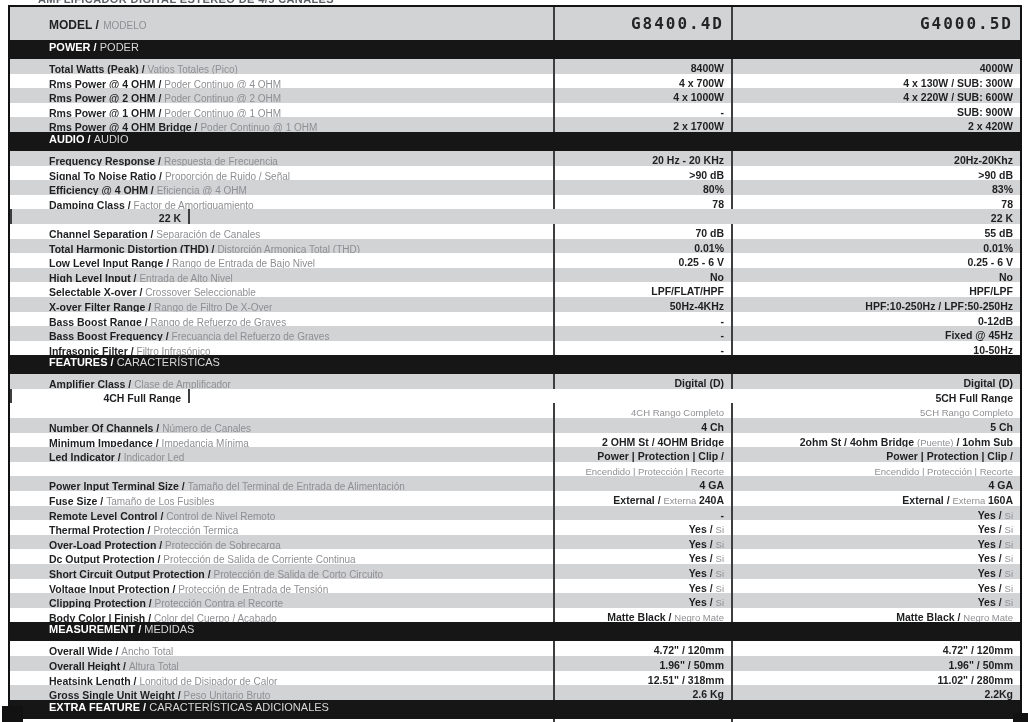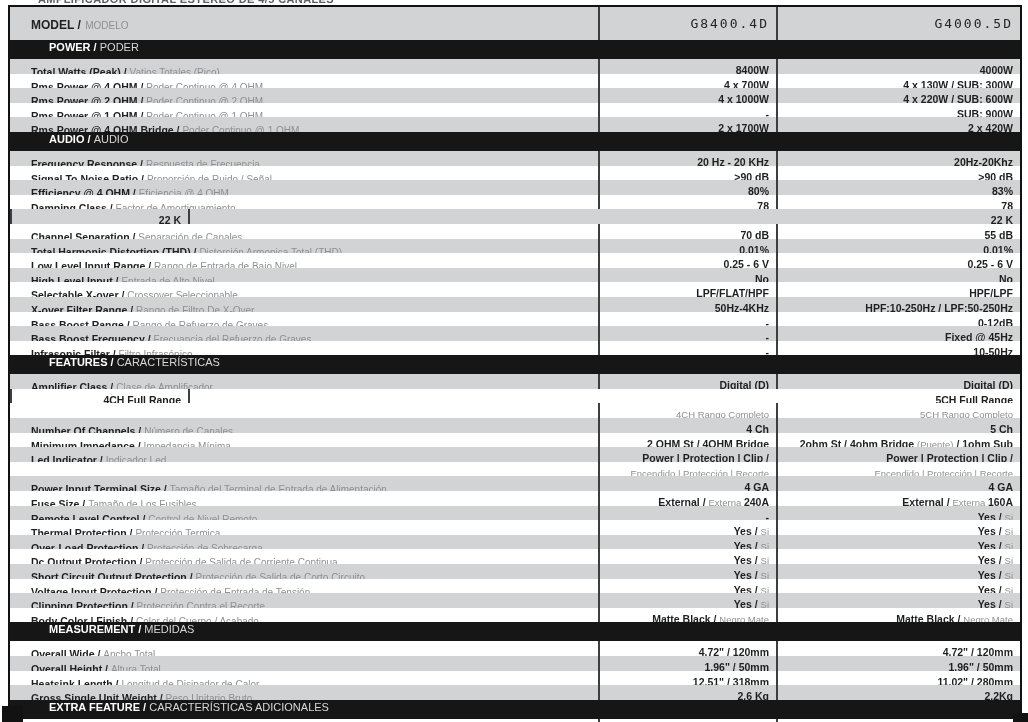--- a/index.html
+++ b/index.html
@@ -13,42 +13,42 @@
   .top-clip span{display:block;margin-top:-7px;font-size:11px;font-weight:bold;color:#5c6167;letter-spacing:.4px}
 
   
   .spec-table{
     position:absolute;left:8px;top:5px;width:1014px;
     border:2px solid #121212;border-bottom:none;box-sizing:border-box;
     background:#fff;
   }
   .trow{display:flex;align-items:stretch}
   .cell{box-sizing:border-box;overflow:hidden;white-space:nowrap}
-  .lab{width:588px;padding-left:21px}
+  .lab{width:543px;padding-left:39px}
   .val{text-align:right;padding-right:7px;border-left:2px solid #3d3e40;
        font-weight:bold;font-size:10.5px;color:#1e1f21}
   .v1{width:178px}
   .v2{flex:1}
 
   
   .model-row{height:33px;line-height:33px;background:var(--rowgray,#d2d3d5)}
   .model-row .lab b{font-size:12px;color:#1e1f21}
   .model-name{
-    font-family:"DejaVu Sans Mono",monospace;font-weight:normal;
-    font-size:13px;letter-spacing:2px;color:#232426;
+    font-family:"DejaVu Sans Mono",monospace;font-weight:bold;
+    font-size:16px;letter-spacing:2px;color:#232426;
   }
 
   
   .sec{height:19px;line-height:15px;background:var(--black,#161616);
        padding-left:39px;font-size:11px;white-space:nowrap}
   .sec-en{color:#ffffff;font-weight:bold}
   .sec-es{color:#d8d8d8;font-weight:normal}
 
   
-  .row{height:14.6px;line-height:23px}
+  .row{height:14.6px;line-height:18px}
   .bg-g{background:var(--rowgray,#d2d3d5)}
   .bg-w{background:#ffffff}
   .lab b{font-size:10.5px;color:#1e1f21;font-weight:bold}
   .mut{color:var(--muted,#8e8f92);font-weight:normal;font-size:10px}
   .mut-s{color:var(--muted,#8e8f92);font-weight:normal;font-size:9.5px}
 
   
   .corner{position:absolute;background:#121212}
   .corner.bl{left:2px;bottom:0;width:21px;height:16px}
   .corner.br{right:0;bottom:0;width:15px;height:9px}

